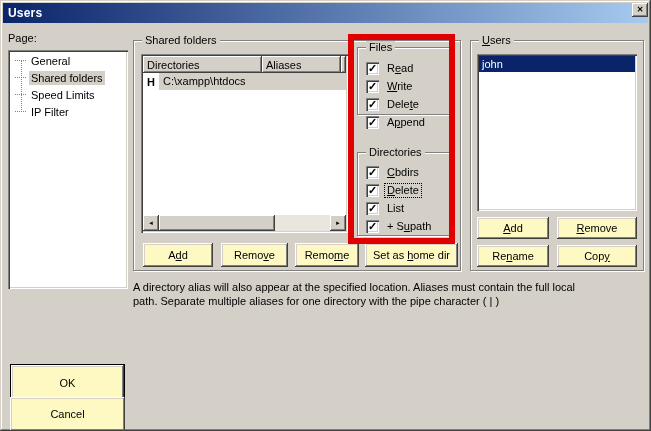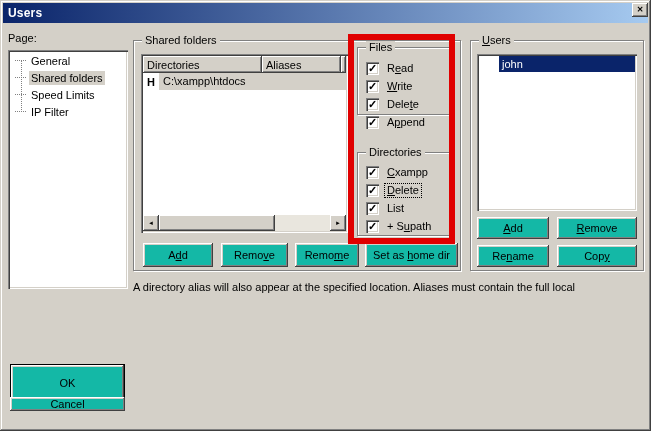--- a/index.html
+++ b/index.html
@@ -28,21 +28,21 @@
     box-shadow: inset -1px -1px 0 #404040, inset 1px 1px 0 #ffffff,
                 inset -2px -2px 0 #808080, inset 2px 2px 0 #d4d0c8;
   }
   .sunken {
     background:#fff;
     box-shadow: inset 1px 1px 0 #808080, inset 2px 2px 0 #404040,
                 inset -1px -1px 0 #ffffff, inset -2px -2px 0 #d4d0c8;
   }
   .btn {
     position:absolute; display:flex; align-items:center; justify-content:center;
-    background:#14b8a6; font-size:11px;
+    background:#fef9c3; font-size:11px;
     box-shadow: inset -1px -1px 0 #404040, inset 1px 1px 0 #ffffff,
                 inset -2px -2px 0 #808080, inset 2px 2px 0 #d4d0c8;
     text-align: center;
   }
   .btn-default { border:1px solid #000; }
   .group {
     position:absolute; border:1px solid #808080;
     box-shadow: inset 1px 1px 0 #ffffff, 1px 1px 0 #ffffff;
   }
   .group-label {
@@ -84,21 +84,21 @@
   .checkbox { width:13px; height:13px; flex:none; background:#fff; margin-right:6px;
     box-shadow: inset 1px 1px 0 #808080, inset 2px 2px 0 #404040,
                 inset -1px -1px 0 #ffffff, inset -2px -2px 0 #d4d0c8;
     display:flex; align-items:center; justify-content:center; }
   .checkmark { font-size:11px; font-weight:bold; line-height:10px; }
   .cb-label { white-space:nowrap; padding:0 2px; line-height:13px; }
   .cb-label.focus-rect { outline:1px dotted #000; }
 
   
   .users-listbox { position:absolute; left:477px; top:54px; width:160px; height:157px; }
-  .users-inner { position:absolute; left:2px; top:2px; right:2px; bottom:2px; background:#fff; overflow:hidden;padding-left:20px; }
+  .users-inner { position:absolute; left:2px; top:2px; right:2px; bottom:2px; background:#fff; overflow:hidden; }
   .user-row { height:16px; line-height:16px; padding-left:3px; }
   .user-row.sel { background:#0a246a; color:#fff; }
 
   .annotation-rect { position:absolute; left:348px; top:34px; width:107px; height:210px;
     border:6px solid #e00000; z-index:50; }
 
   .note-line { position:absolute; left:133px; white-space:nowrap; }
 </style>
 </head>
 <body>
@@ -208,21 +208,21 @@
       <span class="cb-label"><span>A</span><span class="key">p</span><span>pend</span></span>
     </div>
   </div>
 
   <div class="group" style="left:357px; top:152px; width:94px; height:84px;">
     <span class="group-label">Directories</span>
     <div class="cb-row" style="top:11px;">
       <span class="checkbox">
           <span class="checkmark">✓</span>
         </span>
-      <span class="cb-label"><span></span><span class="key">C</span><span>xampp</span></span>
+      <span class="cb-label"><span></span><span class="key">C</span><span>bdirs</span></span>
     </div>
     <div class="cb-row" style="top:29px;">
       <span class="checkbox">
           <span class="checkmark">✓</span>
         </span>
       <span class="cb-label focus-rect"><span></span><span class="key">D</span><span>elete</span></span>
     </div>
     <div class="cb-row" style="top:47px;">
       <span class="checkbox">
           <span class="checkmark">✓</span>
@@ -254,21 +254,22 @@
     <span><span></span><span class="key">R</span><span>emove</span></span>
   </div>
   <div class="btn" style="left:477px; top:245px; width:72px; height:22px;">
     <span><span>Re</span><span class="key">n</span><span>ame</span></span>
   </div>
   <div class="btn" style="left:557px; top:245px; width:80px; height:22px;">
     <span><span>Cop</span><span class="key">y</span><span></span></span>
   </div>
 
   <div class="note-line" style="top:281px;">A directory alias will also appear at the specified location. Aliases must contain the full local</div>
+  <div class="note-line" style="top:295px;">path. Separate multiple aliases for one directory with the pipe character ( | )</div>
 
   <div class="btn btn-default" style="left:10px; top:364px; width:115px; height:38px;">
     <span>OK</span>
   </div>
-  <div class="btn" style="left:10px; top:397px; width:115px; height:14px;">
+  <div class="btn" style="left:10px; top:397px; width:115px; height:34px;">
     <span>Cancel</span>
   </div>
 
 </div>
 
 </body></html>

